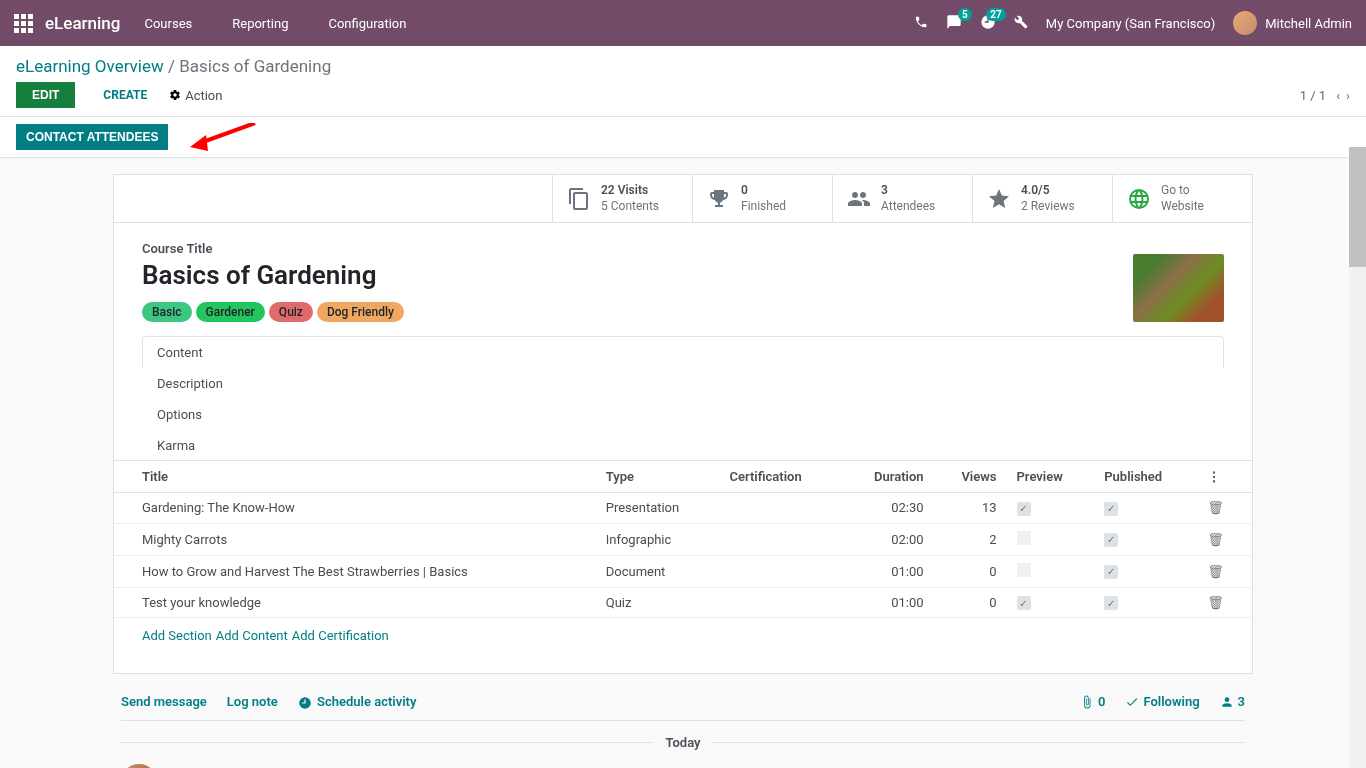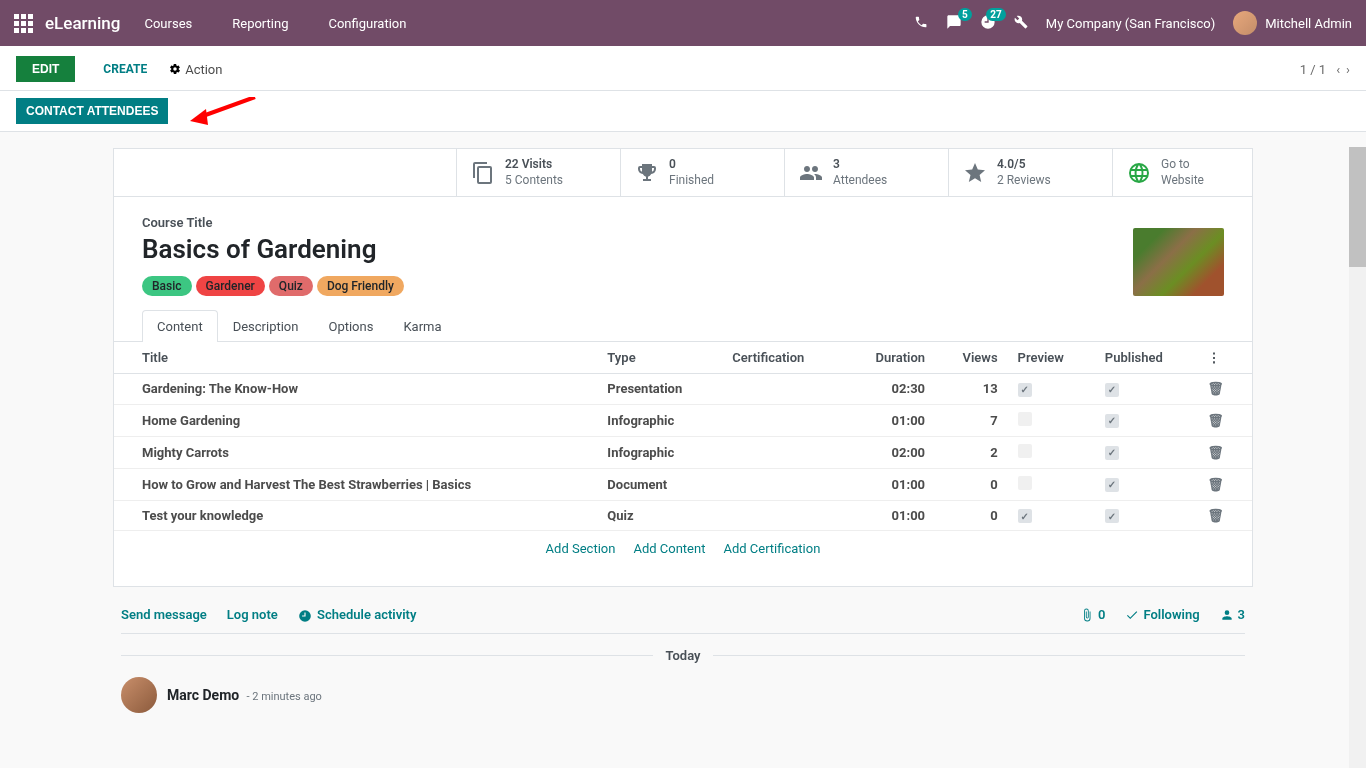--- a/index.html
+++ b/index.html
@@ -32,57 +32,57 @@
 .pager-arrows { display: flex; gap: 6px; }
 .pager-arrows span { cursor: pointer; color: #6c6c6c; }
 
 .statusbar { background: white; border-top: 1px solid #dee2e6; border-bottom: 1px solid #dee2e6; padding: 7px 16px; position: relative; }
 .status-btn { background: #017e84; color: white; border: none; padding: 6px 10px; font-size: 12px; font-weight: bold; cursor: pointer; }
 .red-arrow { position: absolute; left: 190px; top: 6px; pointer-events: none; }
 
 .scroll-area { height: calc(768px - 46px - 64px - 37px); overflow-y: auto; }
 
 .form-card { max-width: 1140px; margin: 16px auto 0 auto; background: white; border: 1px solid #dee2e6; }
-.stat-row { display: flex; border-bottom: 1px solid #dee2e6; gap: 24px; }
+.stat-row { display: flex; border-bottom: 1px solid #dee2e6; }
 .stat-spacer { flex: 1; }
 .stat-box { min-width: 140px; border-left: 1px solid #dee2e6; padding: 8px 14px; display: flex; align-items: center; gap: 10px; cursor: pointer; }
 .stat-box svg { fill: #6c757d; flex-shrink: 0; }
 .stat-txt { font-size: 12px; color: #6c757d; line-height: 1.3; }
 .stat-txt b { color: #495057; font-weight: 600; }
 .globe-icon { fill: #28a745 !important; }
 
 .course-head { padding: 18px 28px 8px 28px; display: flex; align-items: flex-end; }
 .course-head-left { flex: 1; }
 .ct-label { font-size: 13px; color: #495057; font-weight: 600; }
 .course-title { font-size: 26px; font-weight: 600; color: #212529; margin: 4px 0 12px 0; }
 .tags { display: flex; gap: 4px; }
 .tag { padding: 3px 10px; border-radius: 12px; font-size: 12px; font-weight: 500; color: #212529; }
 .tag-green { background: #3cc682; }
-.tag-green2 { background: #ef4444; }
+.tag-green2 { background: #22c55e; }
 .tag-red { background: #e06b6b; }
 .tag-orange { background: #f0a860; }
 .course-img { width: 91px; height: 68px; background: linear-gradient(135deg, #4a7c2e 20%, #8b6f47 40%, #6b8e23 60%, #a0522d 80%); border-radius: 2px; }
 
-.tabs { display: flex; border-bottom: 1px solid #dee2e6; padding: 0 28px; margin-top: 6px; }
+.tabs { display: flex; border-bottom: 1px solid #dee2e6; padding: 0 28px; margin-top: 6px; flex-direction: column; }
 .tab { padding: 8px 14px; border: 1px solid transparent; border-bottom: none; margin-bottom: -1px; cursor: pointer; color: #495057; }
 .tab.active { border-color: #dee2e6; background: white; border-radius: 4px 4px 0 0; }
 
 .tbl { width: 100%; border-collapse: collapse; }
 .tbl th { text-align: left; padding: 8px 10px; font-size: 13px; font-weight: 600; color: #495057; border-bottom: 1px solid #dee2e6; }
 .tbl th:first-child { padding-left: 28px; }
 .tbl th:last-child { padding-right: 28px; }
-.tbl td { padding: 7px 10px; border-bottom: 1px solid #eee; font-size: 13px; font-weight: bold; }
+.tbl td { padding: 7px 10px; border-bottom: 1px solid #eee; font-size: 13px; }
 .tbl td:first-child { padding-left: 28px; }
 .tbl td:last-child { padding-right: 28px; }
 .tbl .num { text-align: right; }
 .chk { width: 14px; height: 14px; background: #dee2e6; border-radius: 2px; display: inline-flex; align-items: center; justify-content: center; color: #6c757d; font-size: 10px; }
 .chk.unchecked { background: #f0f0f0; }
 .trash { cursor: pointer; color: #6c757d; }
 
-.content-actions { padding: 10px 28px 30px 28px; display: flex; gap: 18px; justify-content: center; }
+.content-actions { padding: 10px 28px 30px 28px; display: flex; gap: 4px; }
 .content-actions a { color: #017e84; text-decoration: none; font-size: 13px; cursor: pointer; }
 
 .chatter { max-width: 1140px; margin: 20px auto 0 auto; padding: 0 8px; }
 .chatter-top { display: flex; align-items: center; padding-bottom: 10px; border-bottom: 1px solid #dee2e6; }
 .chatter-top .clink { color: #017e84; font-weight: 600; margin-right: 20px; cursor: pointer; }
 .chatter-top .clink svg { vertical-align: middle; margin-right: 2px; }
 .chatter-right { margin-left: auto; display: flex; gap: 20px; align-items: center; color: #017e84; font-weight: 600; }
 .chatter-right span { display: flex; align-items: center; gap: 4px; cursor: pointer; }
 
 .today-div { position: relative; text-align: center; margin: 14px 0; }
@@ -140,20 +140,25 @@
         </svg></div>
     <span class="company-name">My Company (San Francisco)</span>
     <div class="user-chip">
       <div class="avatar"></div>
       <span>Mitchell Admin</span>
     </div>
   </div>
 </div>
 
 <div class="subhead">
+  <div class="breadcrumb">
+    <a>eLearning Overview</a>
+    <span> / </span>
+    <span>Basics of Gardening</span>
+  </div>
   <div class="actionbar">
     <button class="btn-primary">EDIT</button>
     <span class="btn-link">CREATE</span>
     <span class="gear-action">
       <svg viewBox="0 0 24 24">
           <path d="M19.4 13c0-.3.1-.7.1-1s0-.7-.1-1l2.1-1.6c.2-.1.2-.4.1-.6l-2-3.5c-.1-.2-.4-.3-.6-.2l-2.5 1c-.5-.4-1.1-.7-1.7-1l-.4-2.6c0-.2-.2-.4-.5-.4h-4c-.2 0-.4.2-.5.4l-.4 2.6c-.6.2-1.2.6-1.7 1l-2.5-1c-.2-.1-.5 0-.6.2l-2 3.5c-.1.2-.1.5.1.6L4.6 11c0 .3-.1.7-.1 1s0 .7.1 1l-2.1 1.6c-.2.1-.2.4-.1.6l2 3.5c.1.2.4.3.6.2l2.5-1c.5.4 1.1.7 1.7 1l.4 2.6c0 .2.2.4.5.4h4c.2 0 .4-.2.5-.4l.4-2.6c.6-.2 1.2-.6 1.7-1l2.5 1c.2.1.5 0 .6-.2l2-3.5c.1-.2.1-.5-.1-.6L19.4 13zM12 15.5A3.5 3.5 0 1112 8.5a3.5 3.5 0 010 7z"></path>
         </svg>
       <span>Action</span>
     </span>
     <div class="pager">
@@ -246,30 +251,20 @@
     </tr>
         </thead>
     <tbody id="tbody">
           <tr>
             <td>Gardening: The Know-How</td>
             <td>Presentation</td>
             <td></td>
             <td class="num">02:30</td>
             <td class="num">13</td>
             <td><span class="chk">✓</span></td>
-            <td><span class="chk">✓</span></td>
-            <td class="trash">🗑</td>
-          </tr>
-          <tr>
-            <td>Home Gardening</td>
-            <td>Infographic</td>
-            <td></td>
-            <td class="num">01:00</td>
-            <td class="num">7</td>
-            <td><span class="chk unchecked"></span></td>
             <td><span class="chk">✓</span></td>
             <td class="trash">🗑</td>
           </tr>
           <tr>
             <td>Mighty Carrots</td>
             <td>Infographic</td>
             <td></td>
             <td class="num">02:00</td>
             <td class="num">2</td>
             <td><span class="chk unchecked"></span></td>

